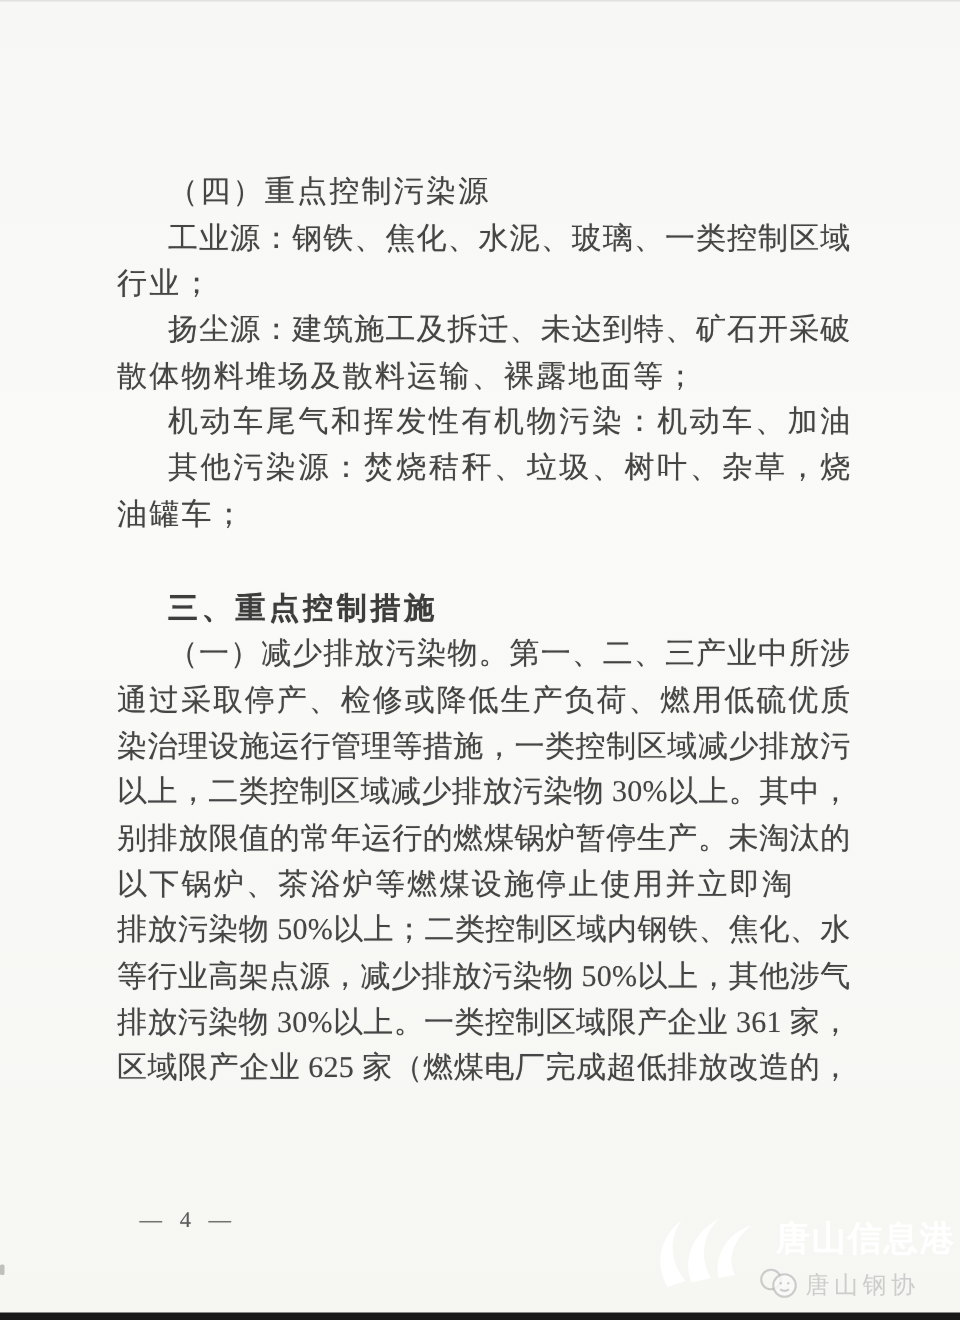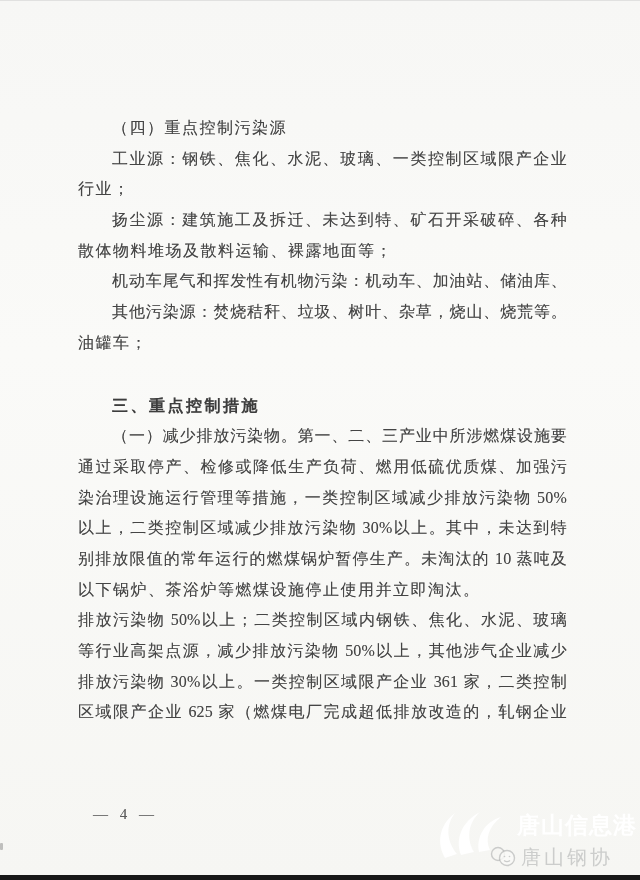--- a/index.html
+++ b/index.html
@@ -20,21 +20,21 @@
     height: 1px;
     background: rgba(150,150,150,0.22);
   }
 
   .content {
     position: absolute;
     left: 78px;
     top: 113px;
     width: 489px;
     color: #454545;
-    font-size: 16px;
+    font-size: 20px;
     line-height: 30.7px;
     text-shadow: 0 0 0.6px rgba(80,80,80,0.45);
   }
 
   .line {
     height: 30.7px;
     overflow: hidden;
     letter-spacing: 1.5px;
     text-align: left;
   }
@@ -98,21 +98,21 @@
   }
   .wm-sub {
     position: absolute;
     right: 27px; bottom: 3px;
     display: flex;
     align-items: center;
     gap: 5px;
   }
   .wm-sub-text {
     font-family: "Liberation Sans", "DejaVu Sans", sans-serif;
-    font-size: 20px;
+    font-size: 16px;
     letter-spacing: 3px;
     color: rgba(170,172,172,0.55);
     white-space: nowrap;
   }
 </style>
 </head>
 <body>
 
 <div class="page">
   <div class="scan-topline"></div>

